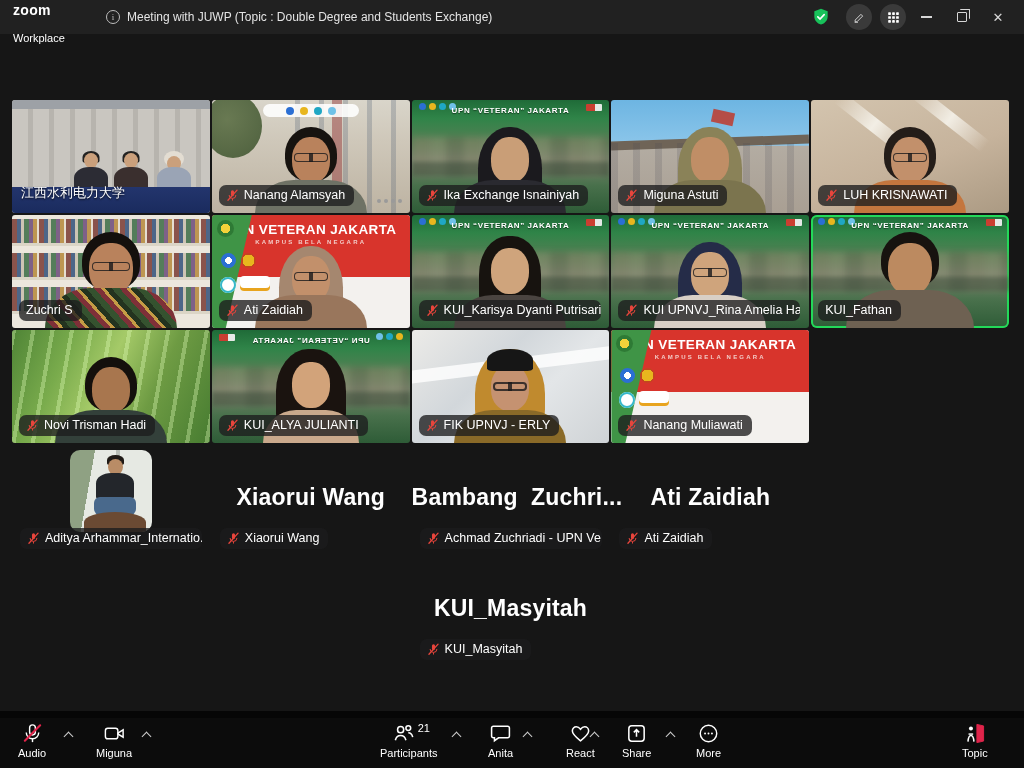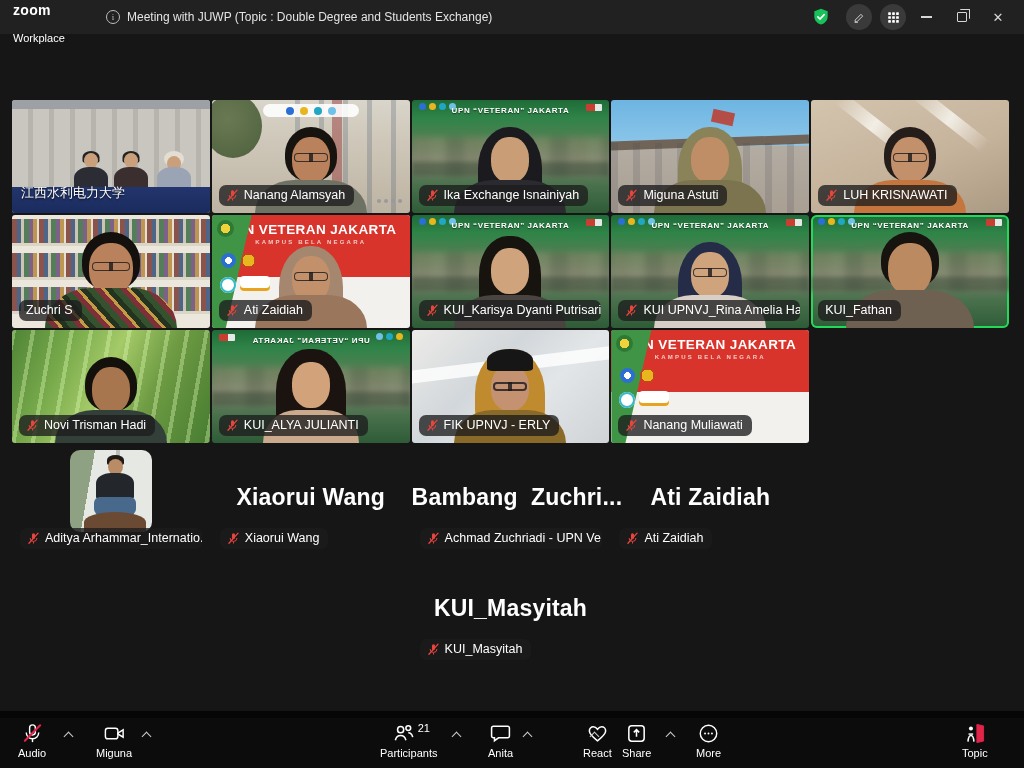--- a/index.html
+++ b/index.html
@@ -697,21 +697,21 @@
   <button class="chev" style="left:448px"></button>
 
   <button class="tunit" style="left:488px">
     <svg viewBox="0 0 24 24" fill="none" stroke="#fff" stroke-width="1.6">
         <path d="M4.5 4.5h15a1.8 1.8 0 0 1 1.8 1.8v8.4a1.8 1.8 0 0 1-1.8 1.8H10l-4.3 3v-3H4.5a1.8 1.8 0 0 1-1.8-1.8V6.3a1.8 1.8 0 0 1 1.8-1.8z"></path>
       </svg>
     <span class="tlabel">Anita</span>
   </button>
   <button class="chev" style="left:519px"></button>
 
-  <button class="tunit" style="left:583px">
+  <button class="tunit" style="left:566px">
     <svg viewBox="0 0 24 24" fill="none" stroke="#fff" stroke-width="1.6">
         <path d="M12 19.6C7 15.6 3.5 12.7 3.5 9.3 3.5 6.9 5.3 5 7.6 5c1.7 0 3.2 1 4.4 2.6C13.2 6 14.7 5 16.4 5c2.3 0 4.1 1.9 4.1 4.3 0 3.4-3.5 6.3-8.5 10.3z"></path>
       </svg>
     <span class="tlabel">React</span>
   </button>
   <button class="chev" style="left:586px"></button>
 
   <button class="tunit" style="left:622px">
     <svg viewBox="0 0 24 24" fill="none" stroke="#fff" stroke-width="1.6">
         <rect x="4" y="4" width="16" height="16" rx="3"></rect>

